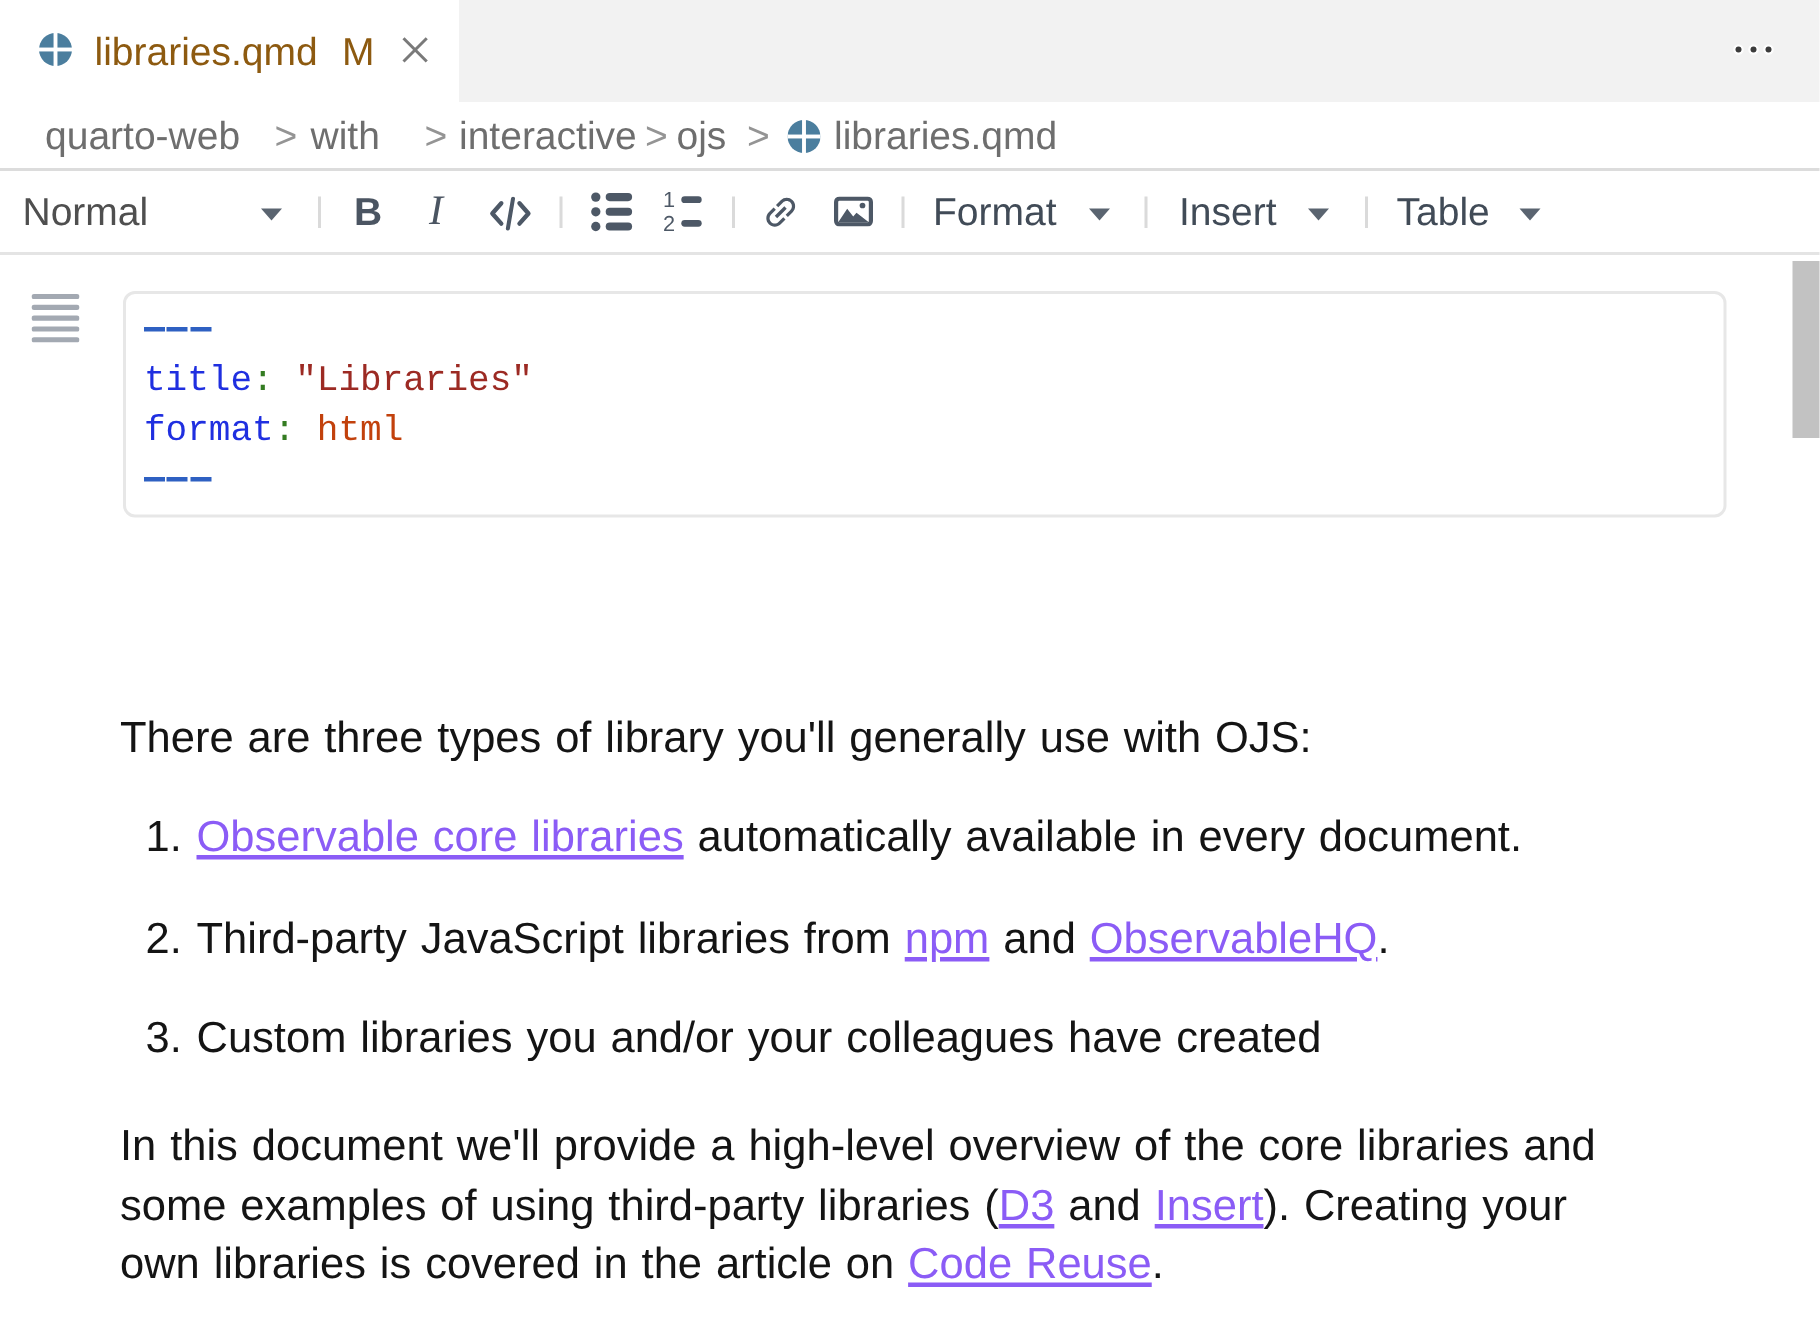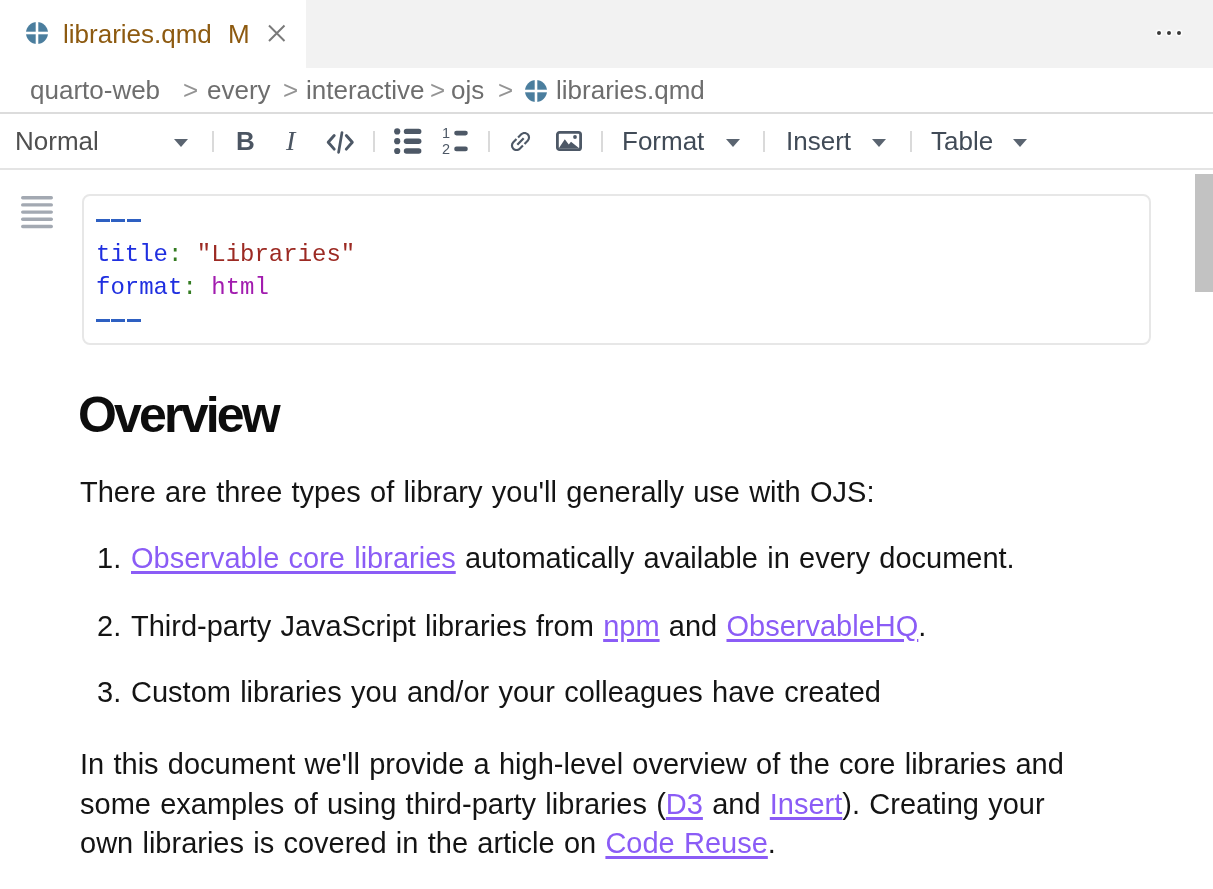--- a/index.html
+++ b/index.html
@@ -30,21 +30,21 @@
     background:#fff; border:2px solid #e7e7e7; border-radius:8px; }
   #code { position:absolute; left:96px; top:34.5px; font-family:"Liberation Mono", monospace;
     font-size:24px; line-height:33.4px; white-space:pre; }
   .cm-dash { display:inline-block; width:44.9px; height:8.4px; vertical-align:baseline;
     background:linear-gradient(#2e60c2,#2e60c2) 0 0/14px 3px no-repeat,
                linear-gradient(#2e60c2,#2e60c2) 15.4px 0/14px 3px no-repeat,
                linear-gradient(#2e60c2,#2e60c2) 30.9px 0/14px 3px no-repeat; }
   .cm-key { color:#1f2fe0;margin-top:16px; }
   .cm-colon { color:#347c22; }
   .cm-str { color:#9c2a23; }
-  .cm-plain { color:#a21caf; }
+  .cm-plain { color:#c2410c; }
   h1 { position:absolute; left:78px; top:216px; font-size:50px; line-height:58px;
     letter-spacing:-2.8px; color:#0d0d0d; font-weight:bold; }
   .body-txt { font-size:29px; color:#141414; word-spacing:1.2px; }
   a { color:#8b5cf6; text-decoration:underline; text-decoration-thickness:2.5px; text-underline-offset:3px; }
   #p1 { position:absolute; left:80px; top:302.7px; line-height:39.5px; width:1080px; }
   .li { position:absolute; left:131px; line-height:39.5px; width:1022px; }
   .li .n { position:absolute; left:-34px; }
   #p2 { position:absolute; left:80px; top:575.2px; line-height:39.5px; width:1080px; }
   #vscroll { position:absolute; left:1195px; top:4px; width:18px; height:118px; background:#c2c2c2; }
   #draghandle { position:absolute; left:21px; top:26px; }
@@ -70,21 +70,21 @@
     <circle cx="26" cy="6" r="3.5" fill="#ffffff" fill-opacity="0.85"></circle>
     <circle cx="6" cy="6" r="2" fill="#3b3b3b"></circle>
     <circle cx="16" cy="6" r="2" fill="#3b3b3b"></circle>
     <circle cx="26" cy="6" r="2" fill="#3b3b3b"></circle>
   </svg>
 </div>
 
 <div id="crumbs">
   <span class="c" style="left:30px;">quarto-web</span>
   <span class="c csep" style="left:183px;">&gt;</span>
-  <span class="c" style="left:207px;">every</span>
+  <span class="c" style="left:207px;">with</span>
   <span class="c csep" style="left:283px;">&gt;</span>
   <span class="c" style="left:306px;">interactive</span>
   <span class="c csep" style="left:430px;">&gt;</span>
   <span class="c" style="left:451px;">ojs</span>
   <span class="c csep" style="left:498px;">&gt;</span>
   <svg class="abs" style="left:525px; top:12px;" width="22" height="22" viewBox="0 0 22 22">
     <circle cx="11" cy="11" r="11" fill="#4b7e9e"></circle>
     <rect x="9.7" y="0" width="2.6" height="22" fill="#fff"></rect>
     <rect x="0" y="9.7" width="22" height="2.6" fill="#fff"></rect>
   </svg>
@@ -151,20 +151,19 @@
       <rect x="0" y="14.4" width="32" height="3.4" rx="1.7"></rect>
       <rect x="0" y="21.6" width="32" height="3.4" rx="1.7"></rect>
       <rect x="0" y="28.8" width="32" height="3.4" rx="1.7"></rect>
     </g>
   </svg>
   <div id="codeblock"></div>
   <div id="code"><span class="cm-dash"></span>
 <span class="cm-key">title</span><span class="cm-colon">:</span><span class="cm-str"> "Libraries"</span>
 <span class="cm-key">format</span><span class="cm-colon">:</span><span class="cm-plain"> html</span>
 <span class="cm-dash"></span></div>
-  <h1>Overview</h1>
   <div id="p1" class="body-txt">There are three types of library you'll generally use with OJS:</div>
   <div class="li body-txt" style="top:369.2px;"><span class="n">1.</span><a>Observable core libraries</a> automatically available in every document.</div>
   <div class="li body-txt" style="top:436.7px;"><span class="n">2.</span>Third-party JavaScript libraries from <a>npm</a> and <a>ObservableHQ</a>.</div>
   <div class="li body-txt" style="top:502.7px;"><span class="n">3.</span>Custom libraries you and/or your colleagues have created</div>
   <div id="p2" class="body-txt">In this document we'll provide a high-level overview of the core libraries and<br>some examples of using third-party libraries (<a>D3</a> and <a>Insert</a>). Creating your<br>own libraries is covered in the article on <a>Code Reuse</a>.</div>
   <div id="vscroll"></div>
 </div>
 
 </body></html>

